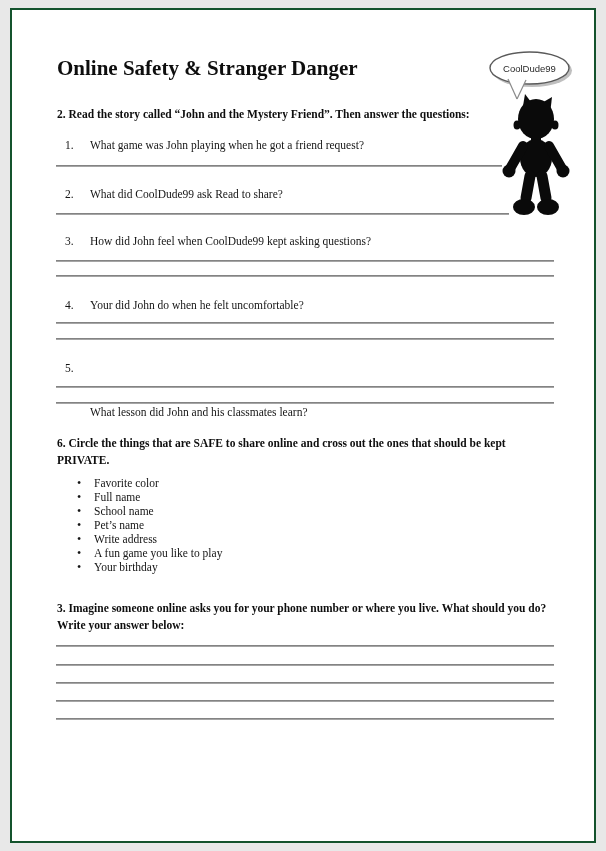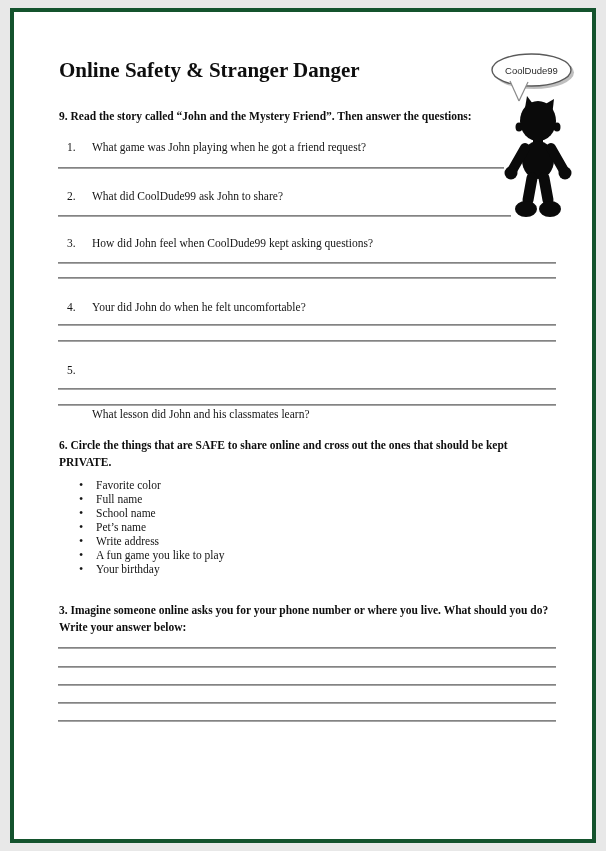--- a/index.html
+++ b/index.html
@@ -12,21 +12,21 @@
     position: relative;
     width: 606px; height: 851px;
     background: #e8e8e8;
     overflow: hidden;
   }
   .page {
     position: absolute;
     left: 10px; top: 8px;
     width: 586px; height: 835px;
     background: #ffffff;
-    border: 4px solid #14532d;
+    border: 2px solid #14532d;
     box-sizing: border-box;
   }
   .title {
     position: absolute;
     font-family: "Liberation Serif", serif;
     font-weight: bold;
     font-size: 21px;
     line-height: 25px;
     color: #0e0e0e;
     white-space: nowrap;
@@ -60,21 +60,21 @@
   }
 </style>
 </head>
 <body>
 
 <div class="canvas">
   <div class="page" id="page">
 
     <div class="title" style="left:45px; top:46px;">Online Safety &amp; Stranger Danger</div>
 
-    <div class="heading" style="left:45px; top:96px; width:470px;">9. Read the story called “John and the Mystery Friend”. Then answer the questions:</div>
+    <div class="heading" style="left:45px; top:96px; width:470px;">2. Read the story called “John and the Mystery Friend”. Then answer the questions:</div>
 
     <div class="heading" style="left:45px; top:425px; width:495px;">6. Circle the things that are SAFE to share online and cross out the ones that should be kept PRIVATE.</div>
 
     <div class="heading" style="left:45px; top:590px; width:495px;">3. Imagine someone online asks you for your phone number or where you live. What should you do? Write your answer below:</div>
 
     <svg class="figure-svg" viewBox="0 0 112 172">
 
       <ellipse cx="50" cy="22.5" rx="40" ry="16.5" fill="#bfbfbf"></ellipse>
 
       <ellipse cx="47.5" cy="20" rx="39.5" ry="16" fill="#ffffff" stroke="#5a5a5a" stroke-width="1.4"></ellipse>
@@ -101,21 +101,21 @@
         <ellipse cx="50" cy="113" rx="11" ry="8"></ellipse>
       </g>
 
       <text x="47.5" y="23.5" text-anchor="middle" font-family="Liberation Sans, sans-serif" font-size="9.5" fill="#2a2a2a">CoolDude99</text>
     </svg>
 
   <div class="q-num" style="top: 128px; left: 53px;">1.</div>
       <div class="q-text" style="top: 128px; left: 78px;">What game was John playing when he got a friend request?</div>
       <div class="answer-line" style="top: 155px; left: 44px; width: 446px;"></div>
       <div class="q-num" style="top: 177px; left: 53px;">2.</div>
-      <div class="q-text" style="top: 177px; left: 78px;">What did CoolDude99 ask John to share?</div>
+      <div class="q-text" style="top: 177px; left: 78px;">What did CoolDude99 ask Read to share?</div>
       <div class="answer-line" style="top: 203px; left: 44px; width: 453px;"></div>
       <div class="q-num" style="top: 224px; left: 53px;">3.</div>
       <div class="q-text" style="top: 224px; left: 78px;">How did John feel when CoolDude99 kept asking questions?</div>
       <div class="answer-line" style="top: 250px; left: 44px; width: 498px;"></div>
       <div class="answer-line" style="top: 265px; left: 44px; width: 498px;"></div>
       <div class="q-num" style="top: 288px; left: 53px;">4.</div>
       <div class="q-text" style="top: 288px; left: 78px;">Your did John do when he felt uncomfortable?</div>
       <div class="answer-line" style="top: 312px; left: 44px; width: 498px;"></div>
       <div class="answer-line" style="top: 328px; left: 44px; width: 498px;"></div>
       <div class="q-num" style="top: 351px; left: 53px;">5.</div>

